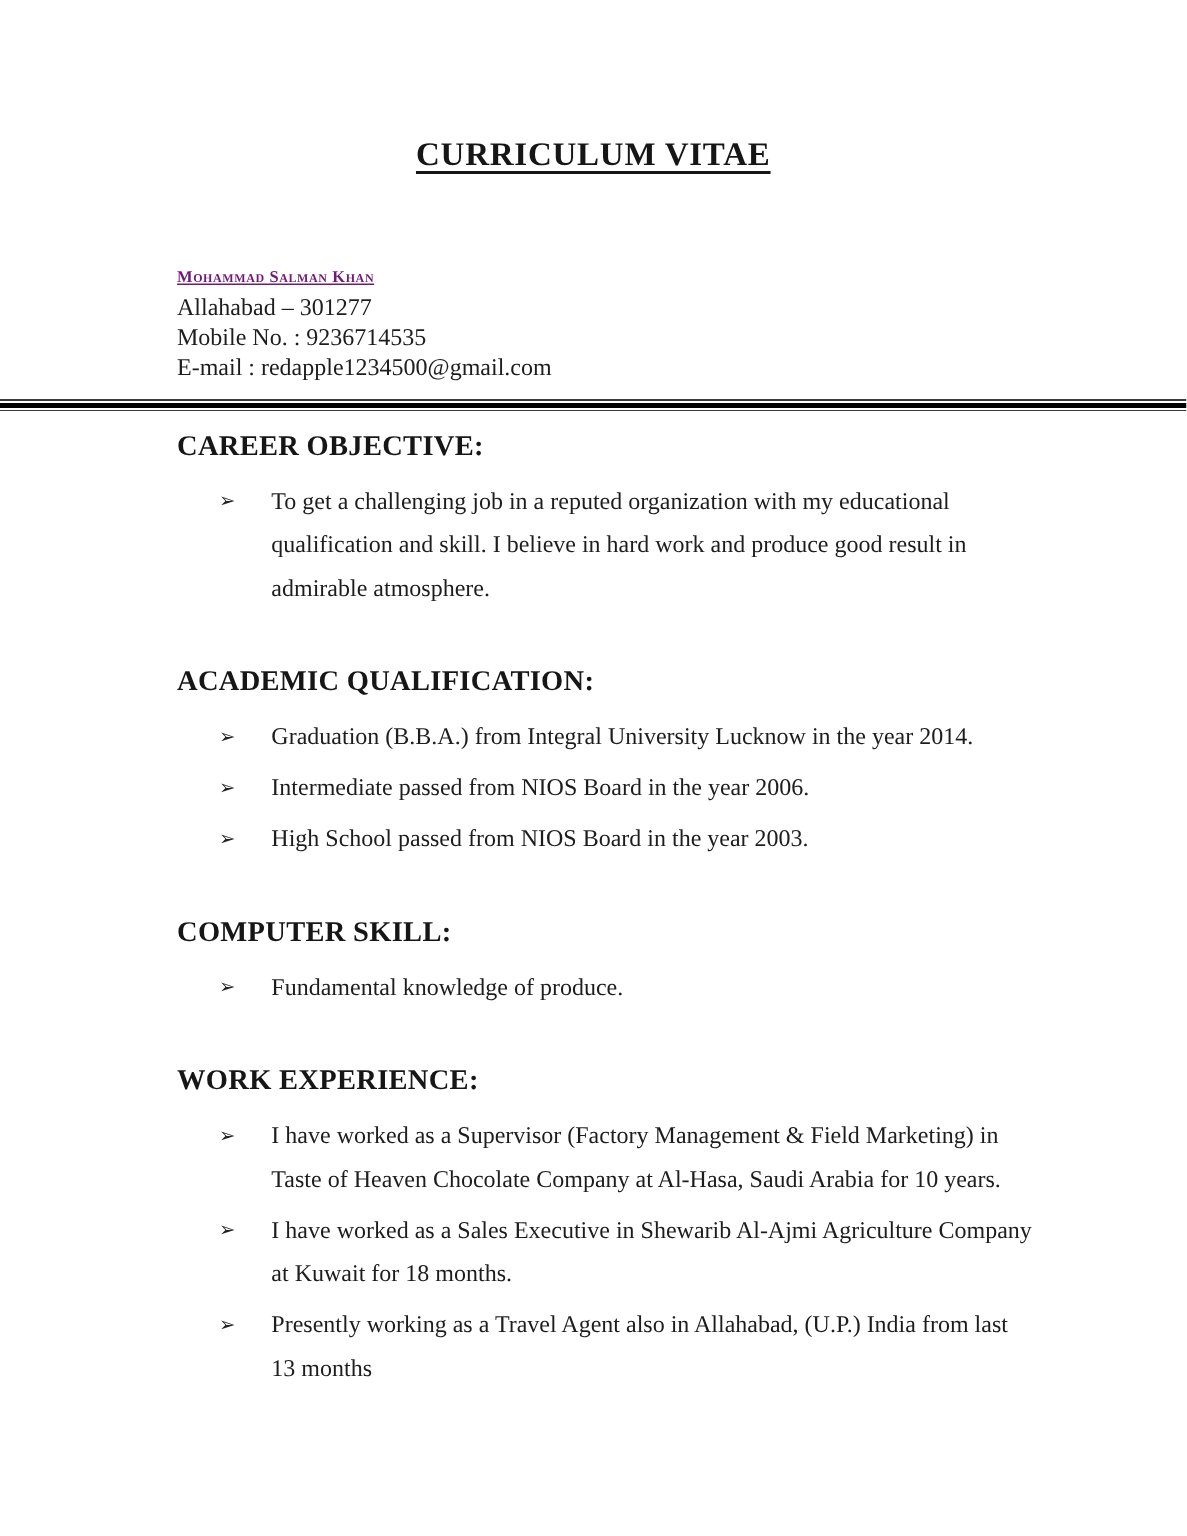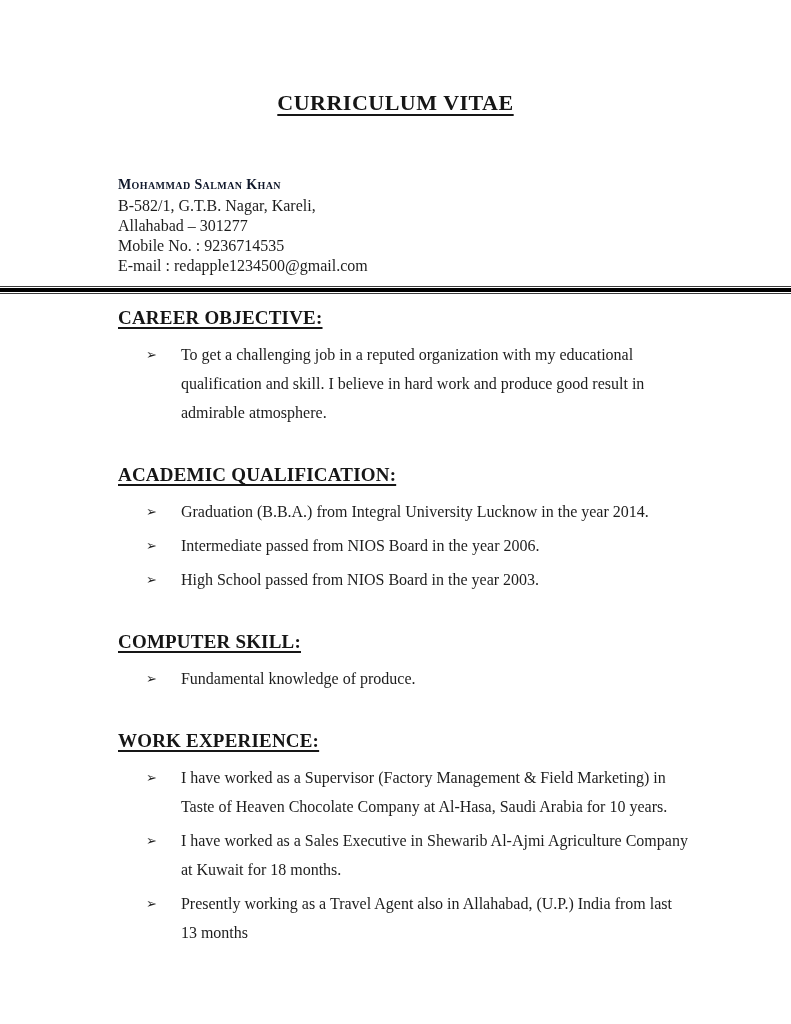--- a/index.html
+++ b/index.html
@@ -28,26 +28,27 @@
     text-underline-offset: 4px;
     color: #161616;
   }
 
   .contact {
     margin: 58px 0 0 118px;
     font-size: 16px;
     line-height: 20px;
   }
   .name {
-    font-size: 14px;
+    font-size: 11px;
     font-weight: bold;
     font-variant: small-caps;
     letter-spacing: 0.4px;
     line-height: 22px;
-    color: #0f172a;
+    color: #701a75;
+    text-decoration: underline;
   }
 
   .rule {
     margin-top: 10px;
     width: 791px;
     height: 8px;
     background: linear-gradient(
       to bottom,
       #3a3a3a 0px, #3a3a3a 1.5px,
       #ffffff 1.5px, #ffffff 2.5px,
@@ -59,21 +60,20 @@
 
   .content { padding: 13px 100px 0 118px; }
 
   .cv-section { margin: 0 0 37px 0; }
 
   .section-heading {
     margin: 0 0 11px 0;
     font-size: 19px;
     font-weight: bold;
     letter-spacing: 0.2px;
-    text-decoration: underline;
     text-decoration-thickness: 2px;
     text-underline-offset: 3px;
     color: #161616;
   }
 
   .bullets { list-style: none; margin: 0; padding: 0 0 0 28px; }
 
   .bullet {
     display: flex;
     align-items: flex-start;
@@ -95,21 +95,20 @@
 </style>
 </head>
 <body>
 
 <div class="page">
 
   <h1 class="title">CURRICULUM VITAE</h1>
 
   <div class="contact">
     <div class="name">Mohammad Salman Khan</div>
-    <div class="contact-line">B-582/1, G.T.B. Nagar, Kareli,</div>
     <div class="contact-line">Allahabad – 301277</div>
     <div class="contact-line">Mobile No. : 9236714535</div>
     <div class="contact-line">E-mail : redapple1234500@gmail.com</div>
   </div>
 
   <div class="rule"></div>
 
   <div class="content">
 
     <section class="cv-section">

